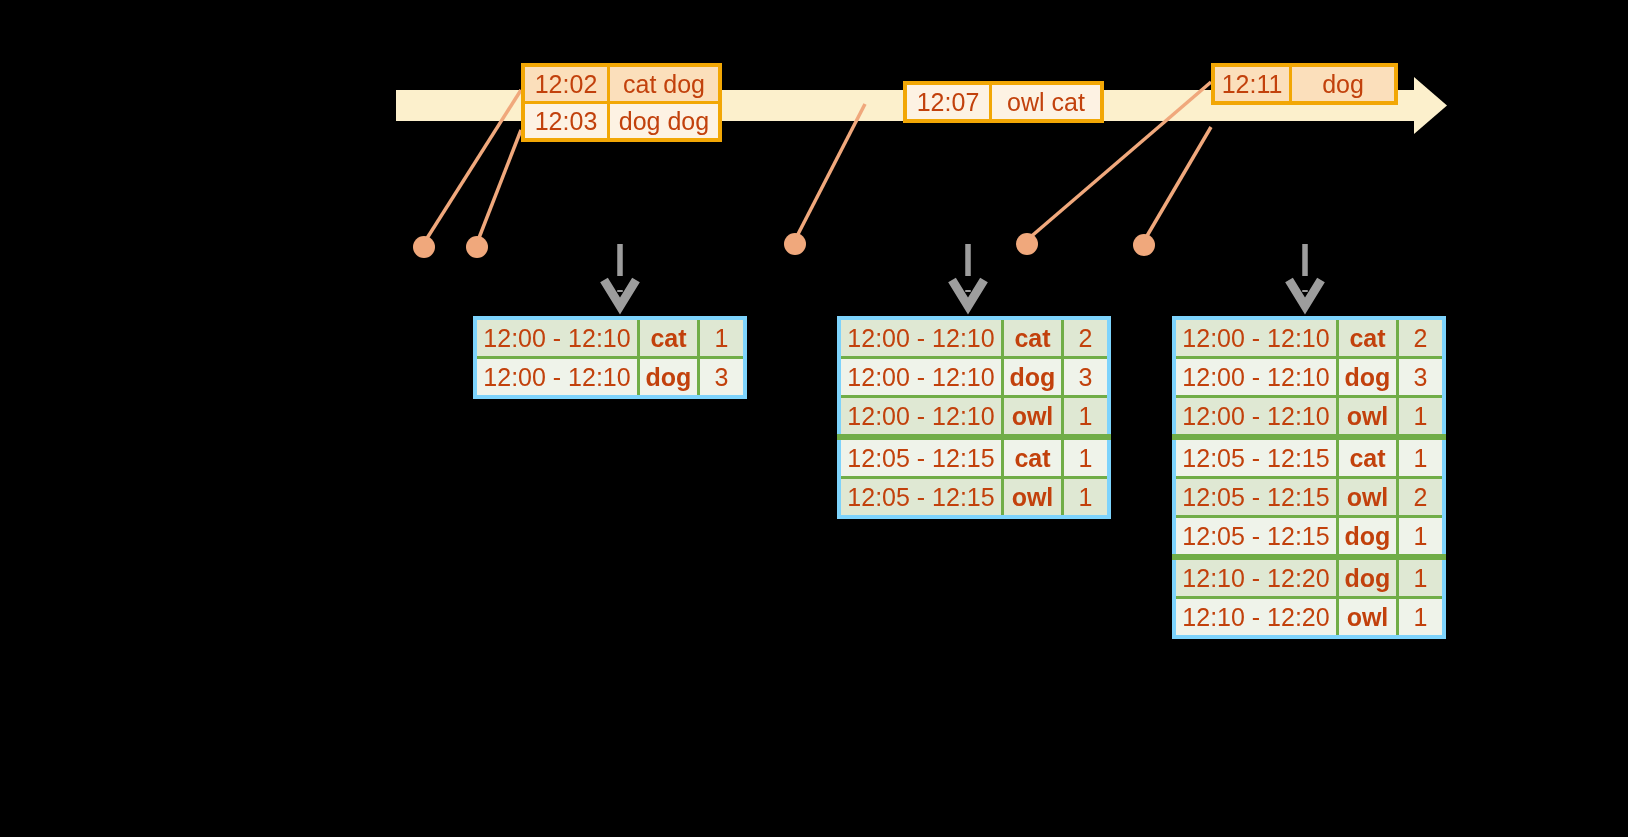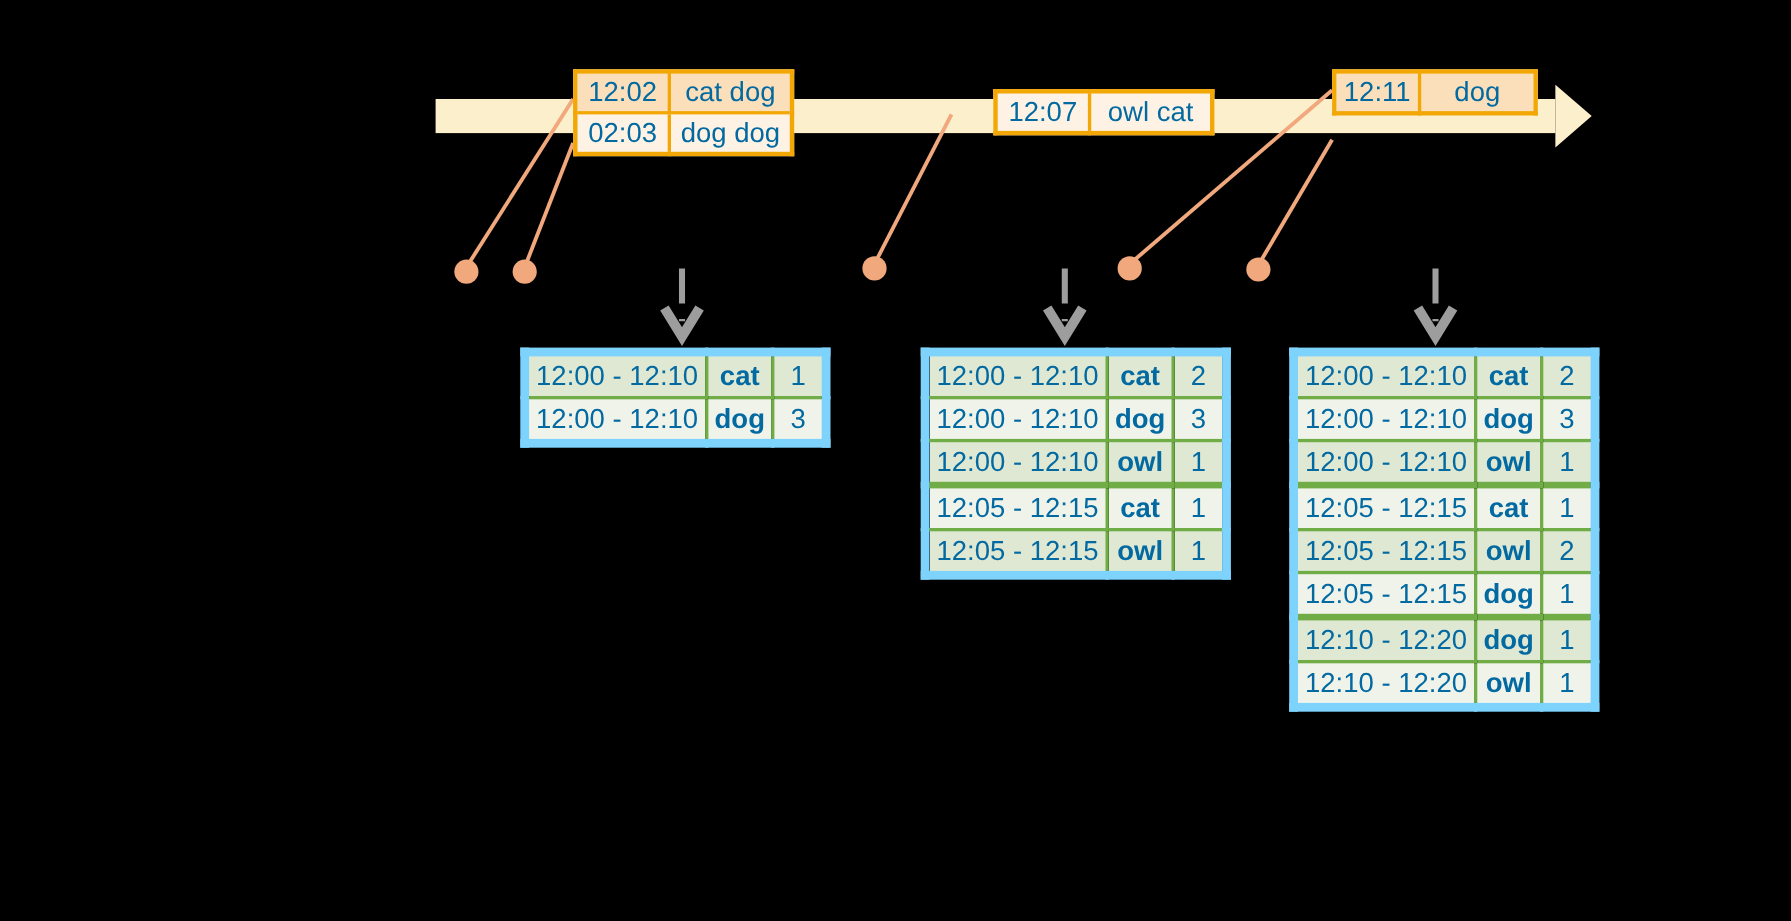--- a/index.html
+++ b/index.html
@@ -1,37 +1,37 @@
 <!DOCTYPE html>
 <html><head>
 <meta charset="utf-8">
 <style>
   html,body{margin:0;padding:0;background:#000;}
   #canvas{
     position:relative;width:1508px;height:837px;background:#000;overflow:hidden;
-    font-family:"Liberation Sans", sans-serif;color:#0369a1;
+    font-family:"Liberation Sans", sans-serif;color:#c2410c;
   }
   #underlay{position:absolute;left:0;top:0;width:1628px;height:837px;}
 
   
   table{border-collapse:collapse;position:absolute;table-layout:fixed;}
   .etable{border:4px solid #f2a705;background:#fdf2e3;}
   .etable td{
     border:3px solid #f2a705;height:34px;text-align:center;vertical-align:middle;
     font-size:25px;padding:0;overflow:hidden;white-space:nowrap;
   }
   .etable .o-time{width:82px;}
   .etable .o-word{width:108px;}
   .etable.narrow .o-time{width:74px;}
   .etable.narrow .o-word{width:102px;}
   .peach-dark td{background:#fbdfbb;}
   .peach-light td{background:#fdf2e3;}
 
   
-  .gtable{border:8px solid #7dd3fc;}
+  .gtable{border:4px solid #7dd3fc;}
   .gtable td{
     border:3px solid #70ad47;height:36px;text-align:center;vertical-align:middle;
     font-size:25px;padding:0;overflow:hidden;white-space:nowrap;
   }
   .gtable .c-time{width:160px;}
   .gtable .c-word{width:57px;font-weight:bold;}
   .gtable .c-count{width:43px;}
   .gtable tr:nth-child(odd) td{background:#dfe8d3;}
   .gtable tr:nth-child(even) td{background:#eff3ea;}
   .gtable tr.grp td{border-top-width:6px;}
@@ -79,21 +79,21 @@
     </g>
   </svg>
 
   <table id="etable1" class="etable">
     <tbody>
         <tr class="peach-dark">
       <td class="o-time">12:02</td>
       <td class="o-word">cat dog</td>
     </tr>
     <tr class="peach-light">
-      <td class="o-time">02:03</td>
+      <td class="o-time">12:03</td>
       <td class="o-word">dog dog</td>
     </tr>
   </tbody>
     </table>
 
   <table id="etable2" class="etable">
     <tbody>
         <tr class="peach-light">
       <td class="o-time">12:07</td>
       <td class="o-word">owl cat</td>

